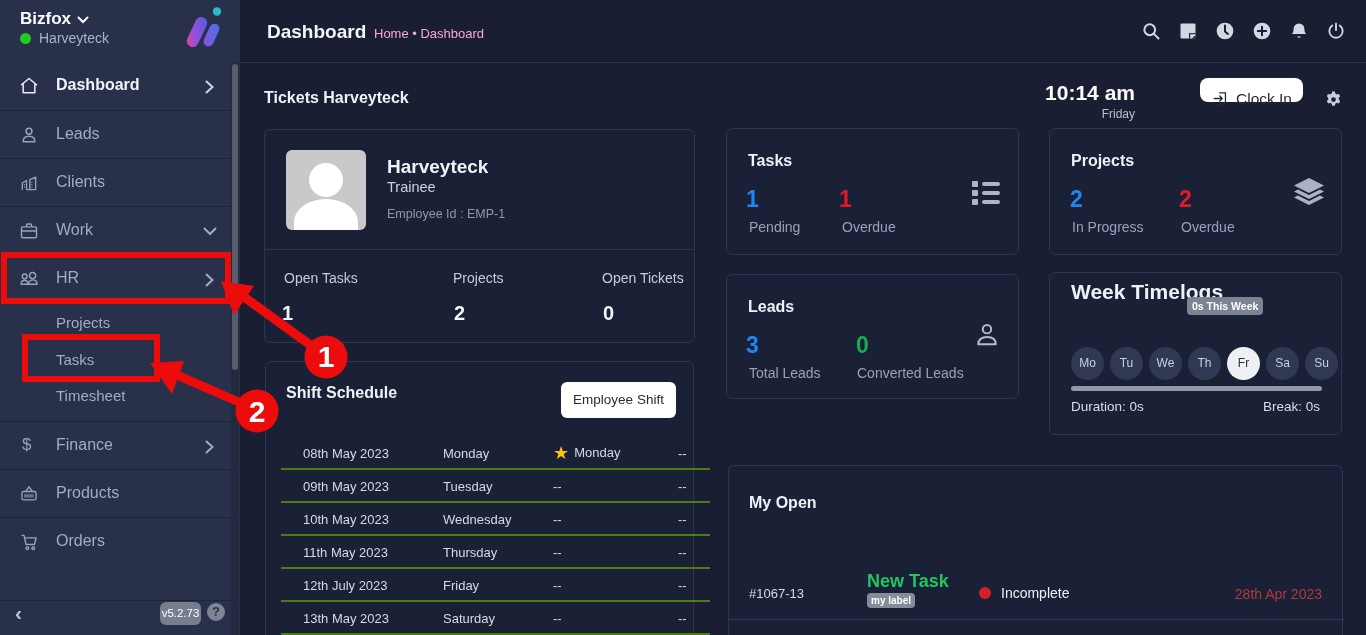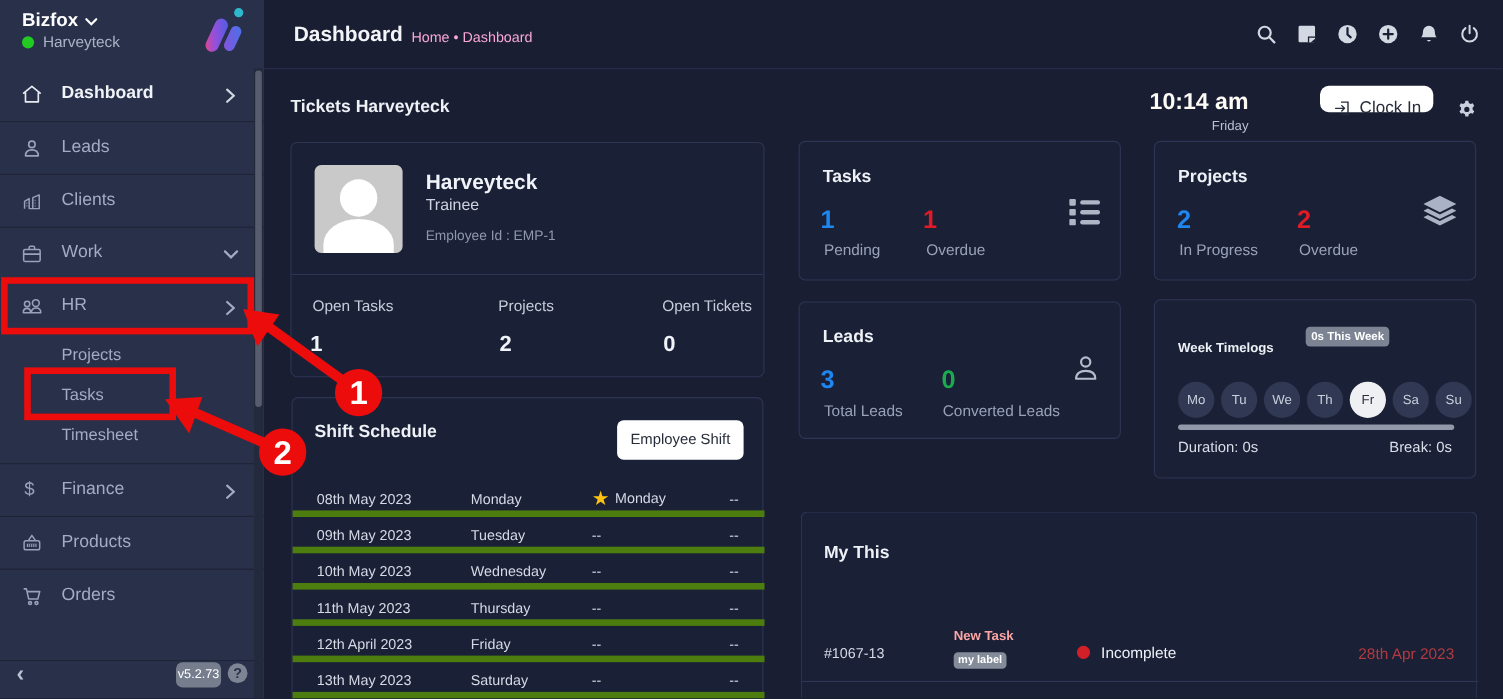--- a/index.html
+++ b/index.html
@@ -75,32 +75,32 @@
 .days { position:absolute; left:21px; top:62px; }
 .day { position:absolute; top:12px; width:33px; height:33px; border-radius:50%; background:#313853; color:#c9d0de; font-size:12px; text-align:center; line-height:33px; }
 .day.on { background:#eef0f4; color:#2b3040; }
 .tl-bar { position:absolute; left:21px; top:113px; width:251px; height:5px; border-radius:3px; background:#9098aa; }
 .tl-foot { position:absolute; top:126px; font-size:13.5px; color:#d9dee8; }
 
 
 #shift { left:265px; top:361px; width:429px; height:280px; }
 .sh-title { position:absolute; left:20px; top:22px; font-size:16px; font-weight:bold; color:#eef1f6; }
 .sh-btn { position:absolute; left:295px; top:20px; width:115px; height:36px; background:#fff; border-radius:6px; color:#272c3a; font-size:13.5px; text-align:center; line-height:36px; }
-.sh-row { position:absolute; left:0; width:429px; height:33px; border-bottom:6px solid #4d7c0f; font-size:13px; color:#d5dae5; }
+.sh-row { position:absolute; left:15px; width:429px; height:33px; border-bottom:2px solid #4d7c0f; font-size:13px; color:#d5dae5; }
 .sh-row > span { position:absolute; top:9px; }
 .sc1 { left:22px; } .sc2 { left:162px; } .sc3 { left:272px; } .sc4 { left:397px; }
 
 
 #mytask { left:728px; top:465px; width:615px; height:170px; border-bottom:none; border-radius:6px 6px 0 0; }
 .mt-title { position:absolute; left:20px; top:28px; font-size:16px; font-weight:bold; color:#eef1f6; }
 .mt-head { position:absolute; left:0; top:62px; width:615px; height:31px; border-bottom:1px solid #2e3554; font-size:13px; font-weight:bold; color:#dfe3ec; }
 .mt-head span { position:absolute; top:14px; }
 .mt-row { position:absolute; left:0; top:93px; width:615px; height:61px; border-bottom:1px solid #2e3554; font-size:13px; color:#d5dae5; }
 .mc1 { left:20px; } .mc2 { left:138px; } .mc3 { left:247px; } .mc4r { right:22px; }
-.mt-task { position:absolute; left:138px; top:12px; font-size:12px; font-weight:bold; color:#fca5a5; }
+.mt-task { position:absolute; left:138px; top:12px; font-size:18px; font-weight:bold; color:#22c55e; }
 .mt-label { position:absolute; left:138px; top:34px; background:#848b99; border-radius:4px; color:#fff; font-size:10px; font-weight:bold; padding:2px 4px; }
 .mt-id { position:absolute; left:20px; top:27px; }
 .mt-status { position:absolute; left:250px; top:26px; color:#eef1f6; font-size:14px; }
 .mt-dot { display:inline-block; width:12px; height:12px; border-radius:50%; background:#d21f28; margin-right:10px; vertical-align:-1px; }
 .mt-due { position:absolute; right:22px; top:27px; color:#b23a3f; font-size:14px; }
 
 
 #annot { position:absolute; left:0; top:0; z-index:50; }
 </style>
 </head>
@@ -313,21 +313,21 @@
   <span class="nlab" style="left:22px;">Total Leads</span>
   <span class="num green" style="left:129px;">0</span>
   <span class="nlab" style="left:130px;">Converted Leads</span>
   <svg style="position:absolute; left:246px; top:45px;" width="28" height="30" viewBox="0 0 24 24" fill="none" stroke="#b4bccb" stroke-width="1.7">
       <circle cx="12" cy="7" r="3.6"></circle>
       <path d="M4.5 20 C4.5 15.8 7.5 13.8 12 13.8 C16.5 13.8 19.5 15.8 19.5 20 Z" stroke-linejoin="round"></path>
     </svg>
 </div>
 
 <div class="card" id="timelogs">
-  <div class="c-title" style="font-size:12px; top:36px;text-align:center;">Week Timelogs</div>
+  <div class="c-title" style="font-size:21px; top:7px;text-align:center;">Week Timelogs</div>
   <span class="tl-badge">0s This Week</span>
   <div class="days">
     <span class="day" style="left:0px;">Mo</span>
     <span class="day" style="left:39px;">Tu</span>
     <span class="day" style="left:78px;">We</span>
     <span class="day" style="left:117px;">Th</span>
     <span class="day on" style="left:156px;">Fr</span>
     <span class="day" style="left:195px;">Sa</span>
     <span class="day" style="left:234px;">Su</span>
   </div>
@@ -357,35 +357,35 @@
       <span class="sc3">--</span>
       <span class="sc4">--</span>
     </div>
   <div class="sh-row" style="top:174px;">
       <span class="sc1">11th May 2023</span>
       <span class="sc2">Thursday</span>
       <span class="sc3">--</span>
       <span class="sc4">--</span>
     </div>
   <div class="sh-row" style="top:207px;">
-      <span class="sc1">12th April 2023</span>
+      <span class="sc1">12th July 2023</span>
       <span class="sc2">Friday</span>
       <span class="sc3">--</span>
       <span class="sc4">--</span>
     </div>
   <div class="sh-row" style="top:240px;">
       <span class="sc1">13th May 2023</span>
       <span class="sc2">Saturday</span>
       <span class="sc3">--</span>
       <span class="sc4">--</span>
     </div>
 </div>
 
 <div class="card" id="mytask">
-  <div class="mt-title">My This</div>
+  <div class="mt-title">My Open</div>
   <div class="mt-row">
     <span class="mt-id">#1067-13</span>
     <span class="mt-task">New Task</span>
     <span class="mt-label">my label</span>
     <span class="mt-status"><span class="mt-dot"></span>Incomplete</span>
     <span class="mt-due">28th Apr 2023</span>
   </div>
 </div>
 
 <svg id="annot" width="1366" height="635" viewBox="0 0 1366 635" fill="none">

